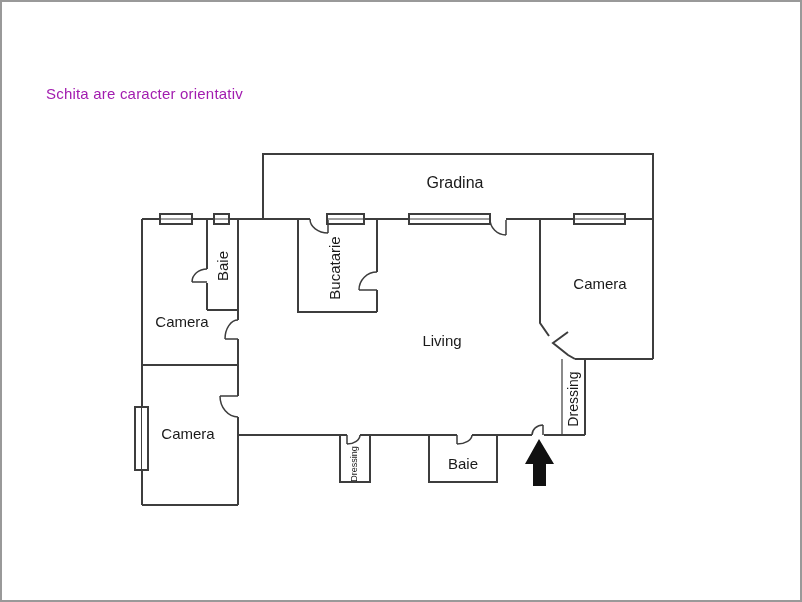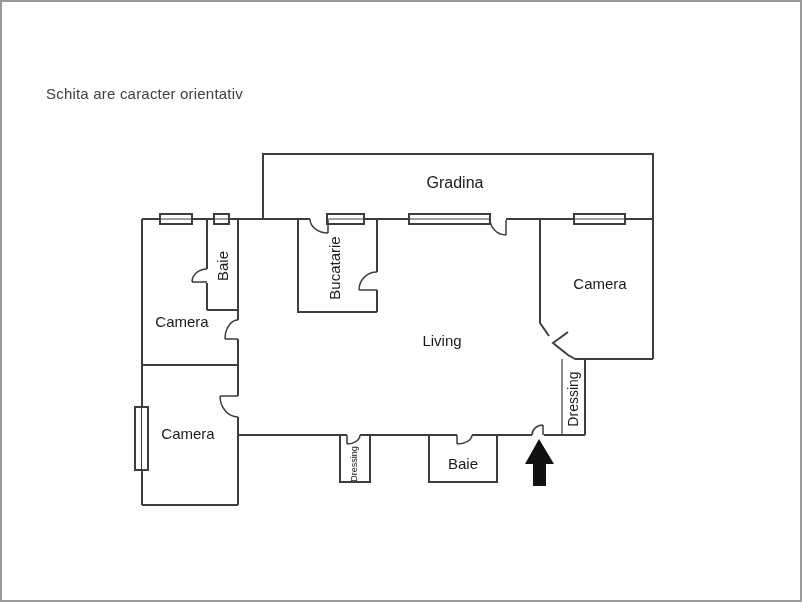--- a/index.html
+++ b/index.html
@@ -11,21 +11,21 @@
     background: #ffffff;
     border: 2px solid #999999;
     font-family: "Liberation Sans", sans-serif;
     overflow: hidden;
   }
   .disclaimer {
     position: absolute;
     left: 44px;
     top: 83px;
     font-size: 15px;
-    color: #404040;
+    color: #a21caf;
     letter-spacing: 0.2px;
     white-space: nowrap;
   }
   svg.plan { position: absolute; left: 0; top: 0; }
   svg.plan text {
     font-family: "Liberation Sans", sans-serif;
     fill: #1a1a1a;
   }
   .room-label { font-size: 15px; }
   .room-label-lg { font-size: 16px; }

